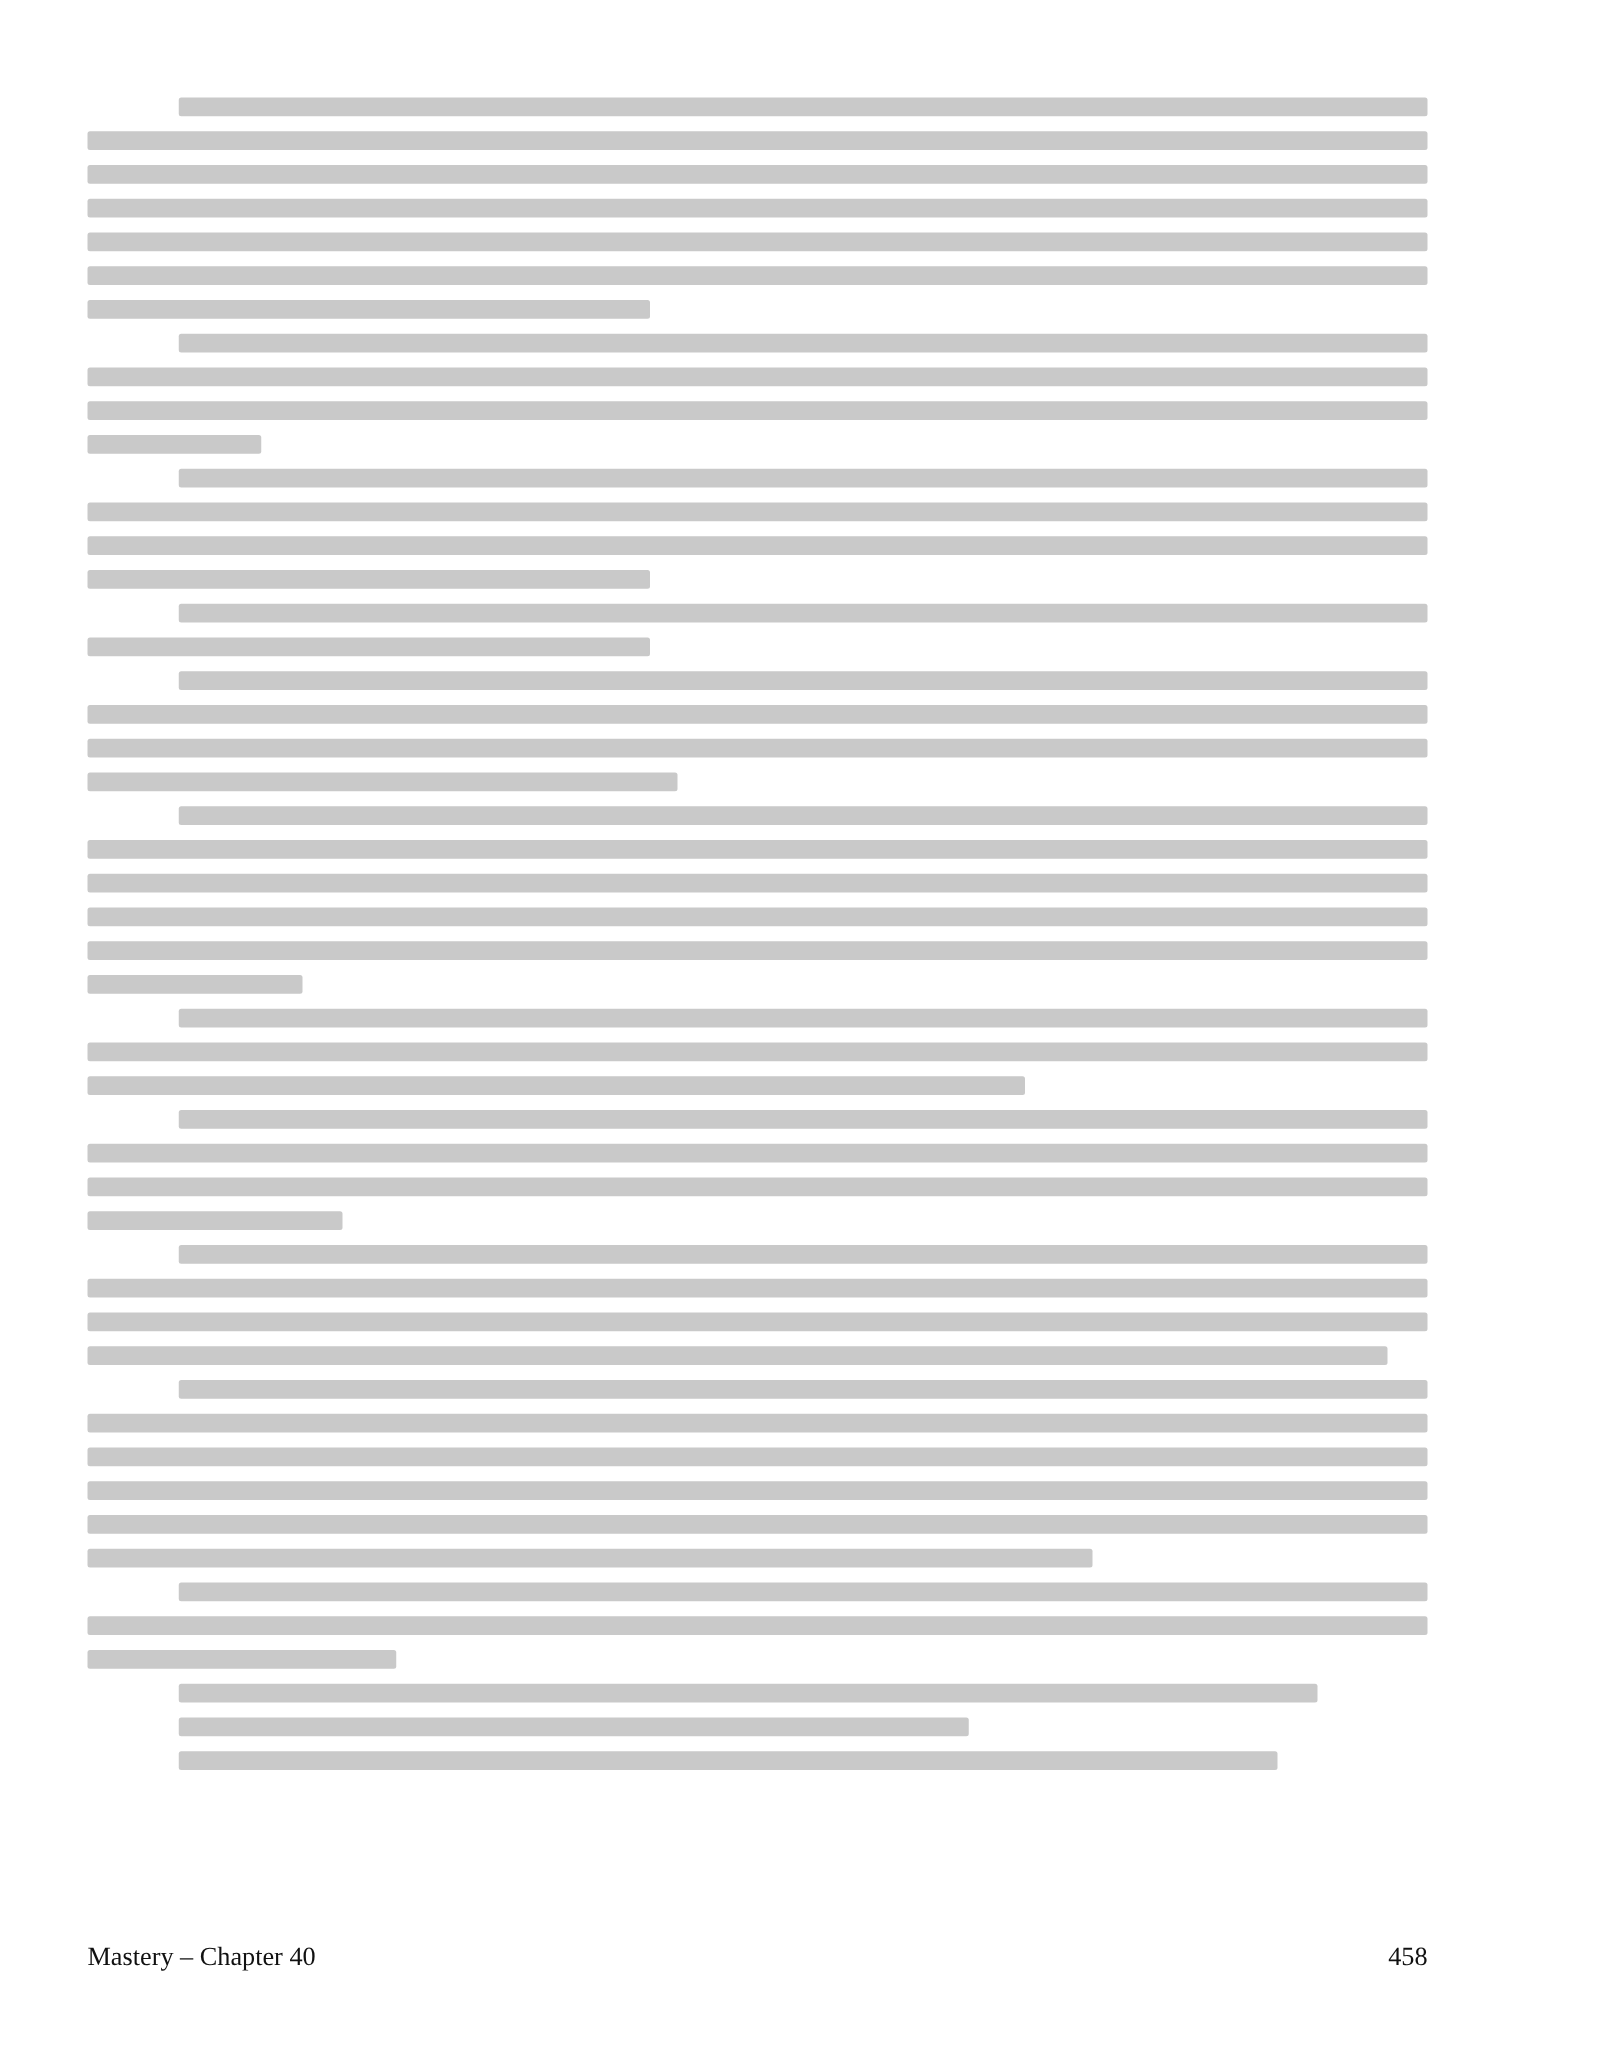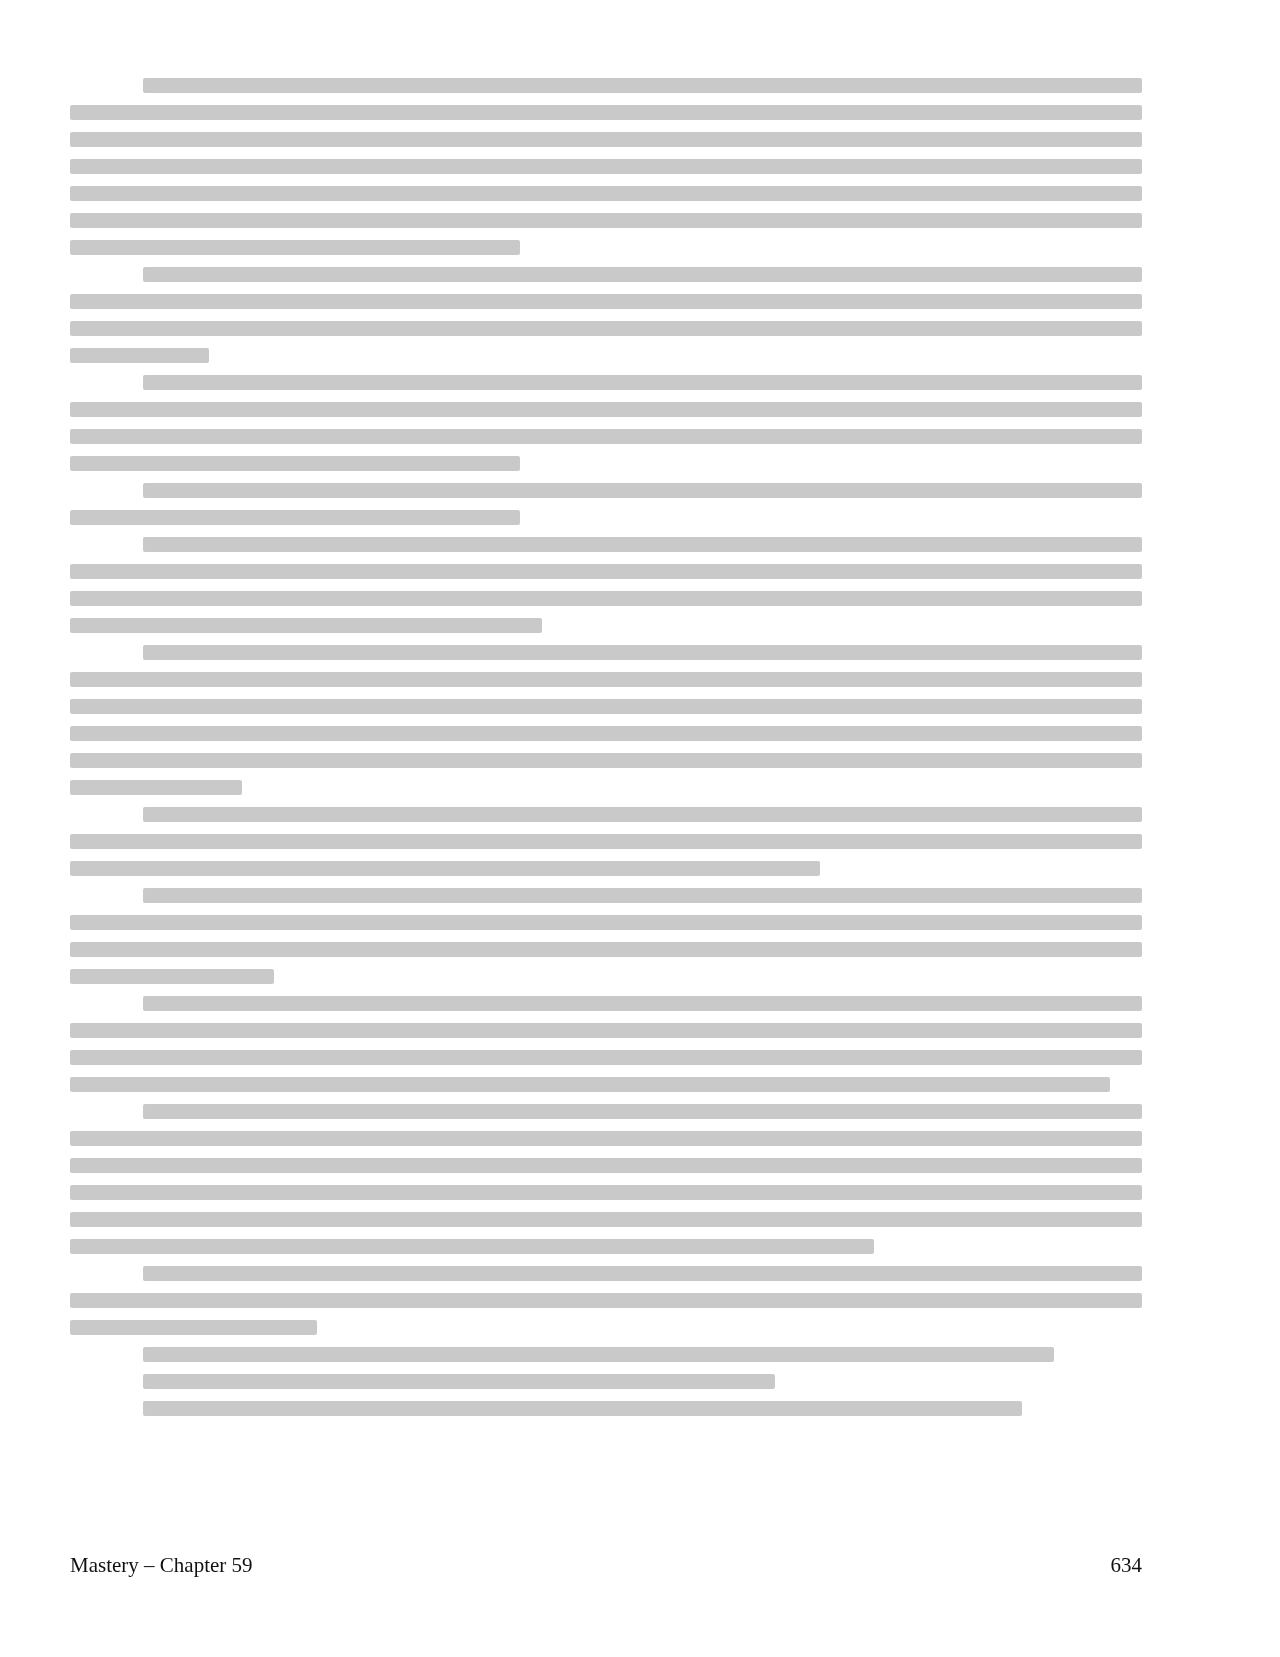--- a/index.html
+++ b/index.html
@@ -230,17 +230,17 @@
         </div>
       </div>
       <div class="paragraph">
         <div class="text-line first">
           <div class="bar" style="width: 82%;"></div>
         </div>
       </div>
     </div>
 
   <div class="footer">
-    <span>Mastery – Chapter 59</span>
-    <span>634</span>
+    <span>Mastery – Chapter 40</span>
+    <span>458</span>
   </div>
 
 </div>
 
 </body></html>

